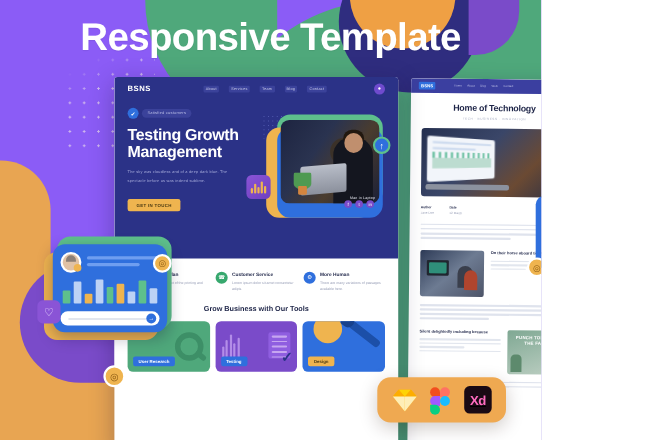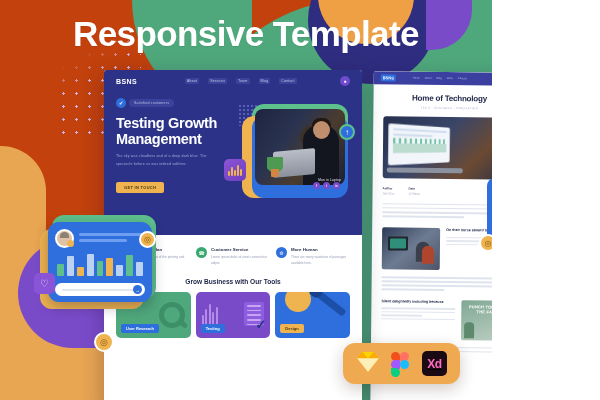--- a/index.html
+++ b/index.html
@@ -4,21 +4,21 @@
 <style>
   * { box-sizing: border-box; margin: 0; padding: 0; }
   html, body {
     width: 600px; height: 400px;
     overflow: hidden;
     font-family: "Liberation Sans", sans-serif;
   }
   #stage {
     position: relative;
     width: 492px; height: 400px;
-    background: #c2410c;
+    background: #8b5cf6;
     overflow: hidden;
   }
 
   
   .bg { position: absolute; }
 
   #bg-green-right {
     right: 0; top: 0;
     width: 300px; height: 400px;
     background: #4fa87b;
@@ -426,21 +426,21 @@
     display:flex;align-items:center;justify-content:center;
   }
 
   
   #badges{
     position:absolute; right:32px; bottom:16px; z-index:10;
     background:#efa951; border-radius:12px;
     padding:8px 13px; display:flex; gap:11px; align-items:center;
     box-shadow:0 5px 16px rgba(40,20,0,.22);
   }
-  .badge-ic{ width:24px;height:24px; display:flex;justify-content:center;text-decoration:underline;}
+  .badge-ic{ width:24px;height:24px; display:flex;align-items:center;justify-content:center;text-decoration:underline;}
   #ic-sketch svg{width:22px;height:20px;}
   #ic-figma{position:relative;width:20px;height:24px;}
   #ic-figma span{position:absolute;width:9px;height:9px;border-radius:50%;}
   #ic-xd{
     width:25px;height:25px;border-radius:5px;background:#1a0a14;
     color:#ff6cc0;font-size:12px;font-weight:bold;
     display:flex;align-items:center;justify-content:center;letter-spacing:-.5px;
   }
 </style>
 </head>

